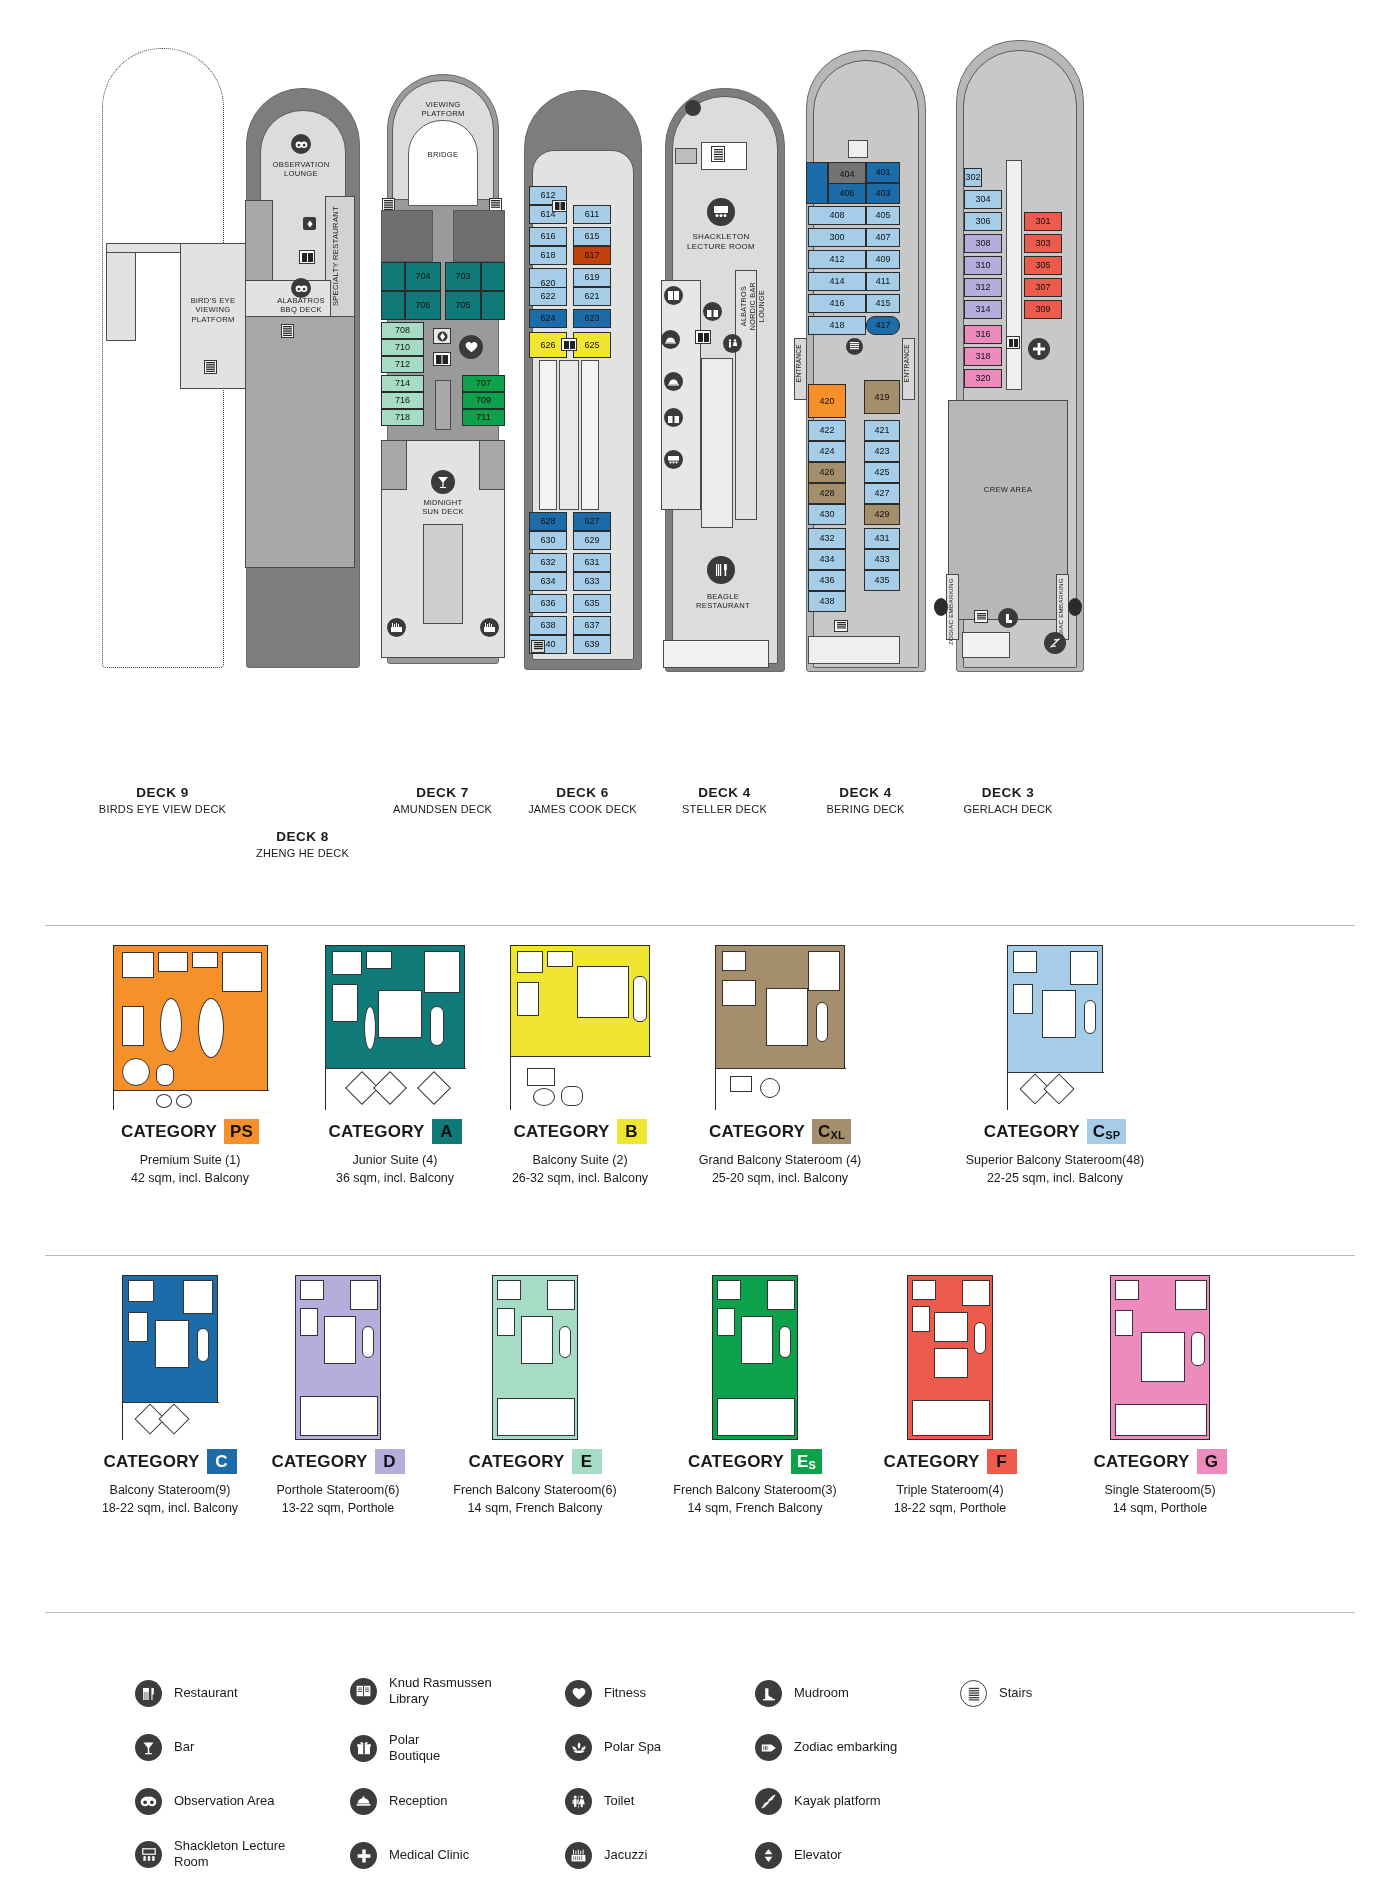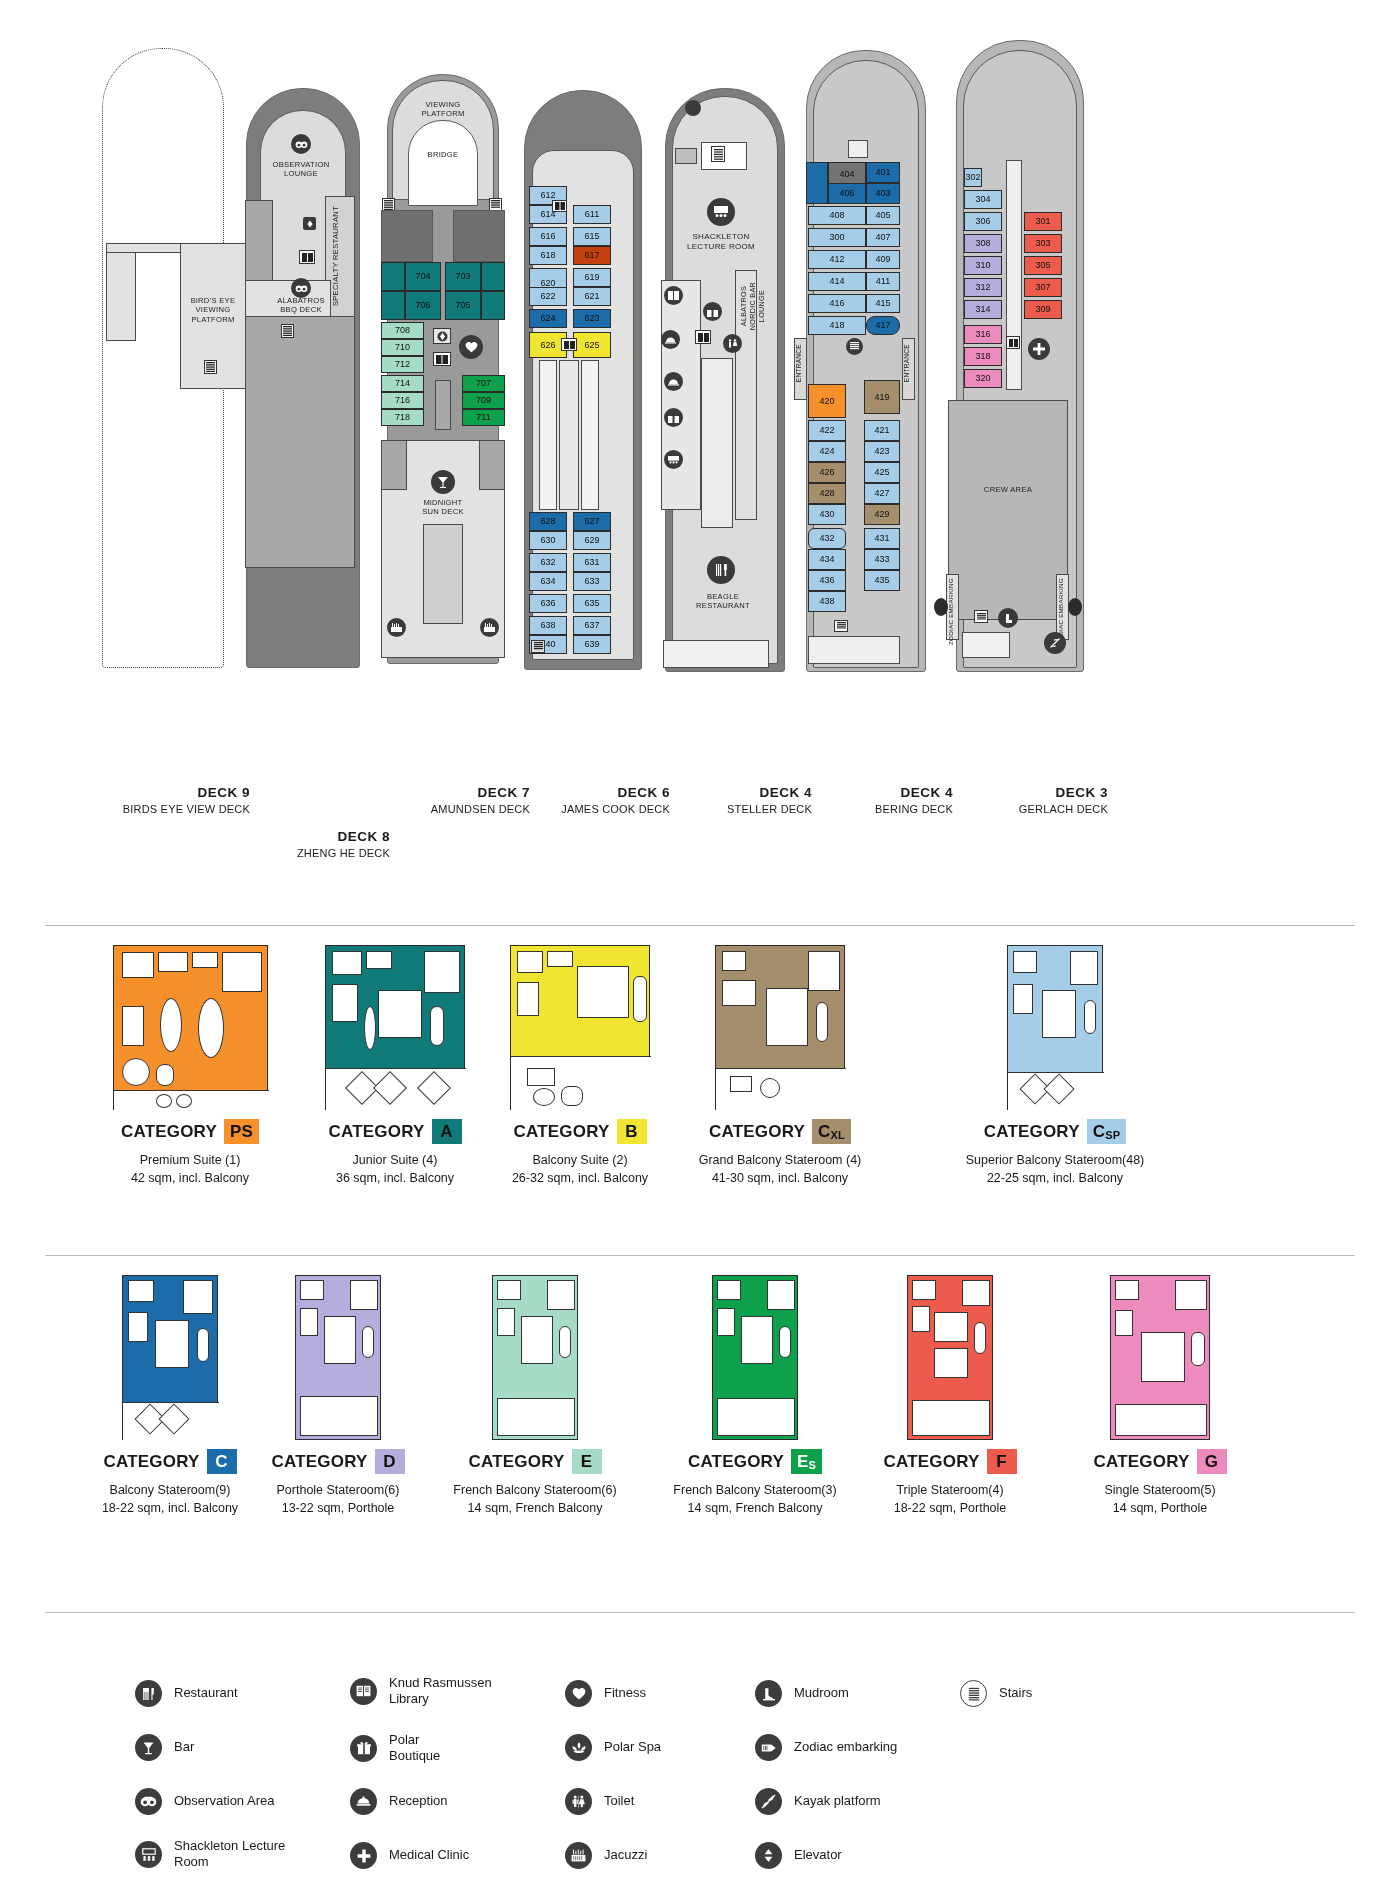--- a/index.html
+++ b/index.html
@@ -10,21 +10,21 @@
     font-family:"Liberation Sans", sans-serif;
     color:#1a1a1a;
     position:relative;
     overflow:hidden;
   }
 
   
   #deck-area { position:relative; width:1400px; height:920px; }
   .deck-col { position:absolute; top:0; width:175px; height:920px; }
 
-  .deck-title { position:absolute; left:0; width:100%; text-align:right; }
+  .deck-title { position:absolute; left:0; width:100%; text-align:center; }
   .deck-title .dt-main {
     font-size:13.5px; font-weight:bold; letter-spacing:0.5px;
     font-family:"Liberation Sans", sans-serif;
   }
   .deck-title .dt-sub {
     font-size:11px; letter-spacing:0.2px; margin-top:3px;
     font-family:"Liberation Sans", sans-serif;
   }
 
   .hull { position:absolute; }
@@ -539,21 +539,21 @@
     <div class="cabin" style="left:30px;top:420px;width:38px;height:21px;background:#A5CDE8;">422</div>
     <div class="cabin" style="left:86px;top:420px;width:36px;height:21px;background:#A5CDE8;">421</div>
     <div class="cabin" style="left:30px;top:441px;width:38px;height:21px;background:#A5CDE8;">424</div>
     <div class="cabin" style="left:86px;top:441px;width:36px;height:21px;background:#A5CDE8;">423</div>
     <div class="cabin" style="left:30px;top:462px;width:38px;height:21px;background:#A58E6B;">426</div>
     <div class="cabin" style="left:86px;top:462px;width:36px;height:21px;background:#A5CDE8;">425</div>
     <div class="cabin" style="left:30px;top:483px;width:38px;height:21px;background:#A58E6B;">428</div>
     <div class="cabin" style="left:86px;top:483px;width:36px;height:21px;background:#A5CDE8;">427</div>
     <div class="cabin" style="left:30px;top:504px;width:38px;height:21px;background:#A5CDE8;">430</div>
     <div class="cabin" style="left:86px;top:504px;width:36px;height:21px;background:#A58E6B;">429</div>
-    <div class="cabin" style="left:30px;top:528px;width:38px;height:21px;background:#A5CDE8;border-radius:6px;">432</div>
+    <div class="cabin" style="left:30px;top:528px;width:38px;height:21px;background:#A5CDE8;">432</div>
     <div class="cabin" style="left:86px;top:528px;width:36px;height:21px;background:#A5CDE8;">431</div>
     <div class="cabin" style="left:30px;top:549px;width:38px;height:21px;background:#A5CDE8;">434</div>
     <div class="cabin" style="left:86px;top:549px;width:36px;height:21px;background:#A5CDE8;">433</div>
     <div class="cabin" style="left:30px;top:570px;width:38px;height:21px;background:#A5CDE8;">436</div>
     <div class="cabin" style="left:86px;top:570px;width:36px;height:21px;background:#A5CDE8;">435</div>
     <div class="cabin" style="left:30px;top:591px;width:38px;height:21px;background:#A5CDE8;">438</div>
 
     <div class="icn-sq" style="left:56px;top:620px;width:14px;height:12px;">
       <svg width="9" height="8" viewBox="0 0 9 8">
           <g fill="#222">
@@ -738,21 +738,21 @@
     </div>
     <div class="cat-head">
       <span>CATEGORY</span>
       <span class="cat-chip" style="background:#A58E6B;">
           <span>C</span>
           <sub>XL</sub>
         </span>
     </div>
     <div class="cat-desc">
       <div>Grand Balcony Stateroom (4)</div>
-      <div>41-30 sqm, incl. Balcony</div>
+      <div>25-20 sqm, incl. Balcony</div>
     </div>
   </div>
 
   <div class="cat" style="left:890px;top:0;width:330px;">
     <div class="cat-plan" style="width:96px;height:165px;background:#A5CDE8;">
       <div class="fp fp-w" style="left:5px;top:5px;width:24px;height:22px;"></div>
       <div class="fp fp-w" style="left:62px;top:5px;width:28px;height:34px;"></div>
       <div class="fp fp-w" style="left:5px;top:38px;width:20px;height:30px;"></div>
       <div class="fp fp-w" style="left:34px;top:44px;width:34px;height:48px;"></div>
       <div class="fp fp-w" style="left:76px;top:54px;width:12px;height:34px;border-radius:6px;"></div>

